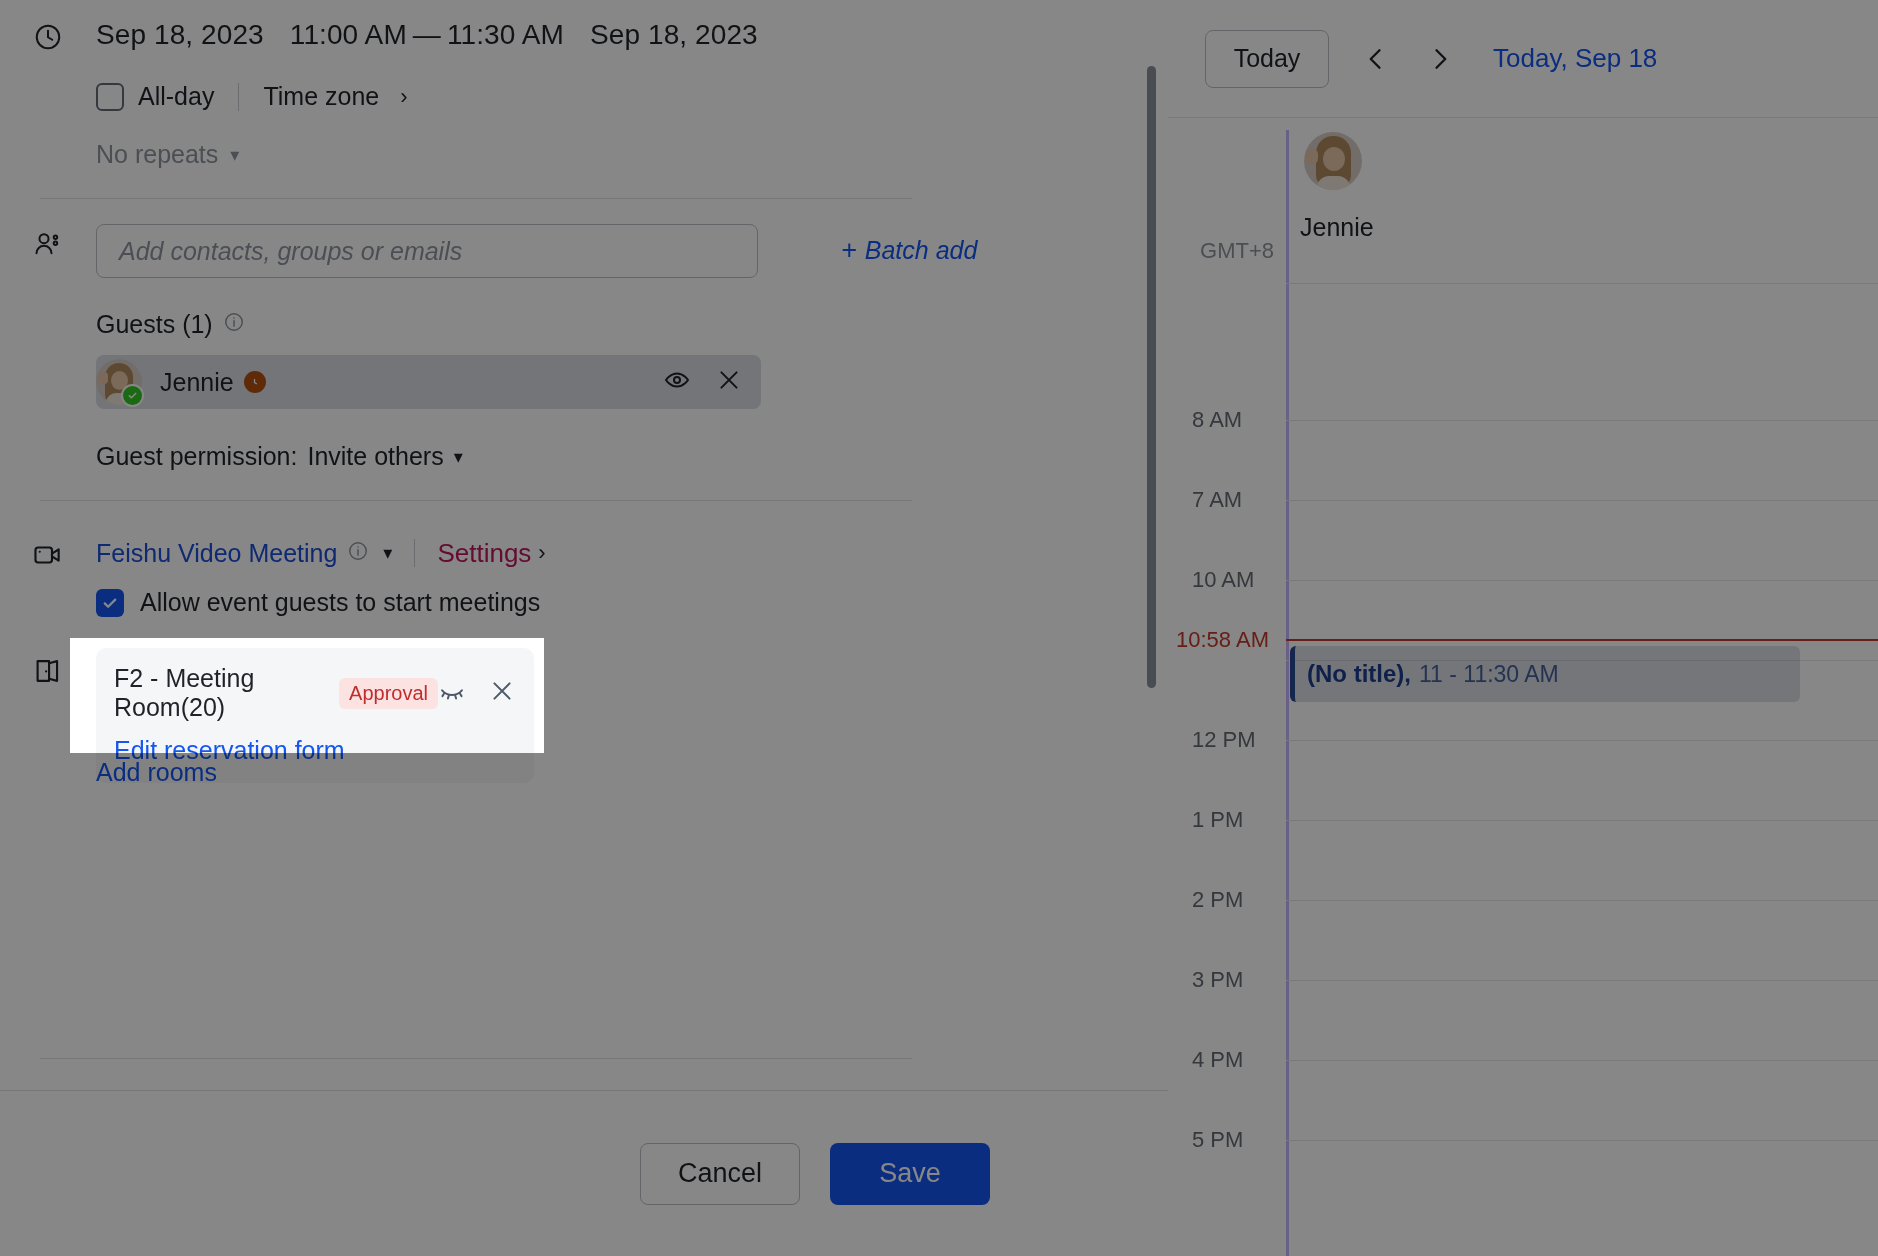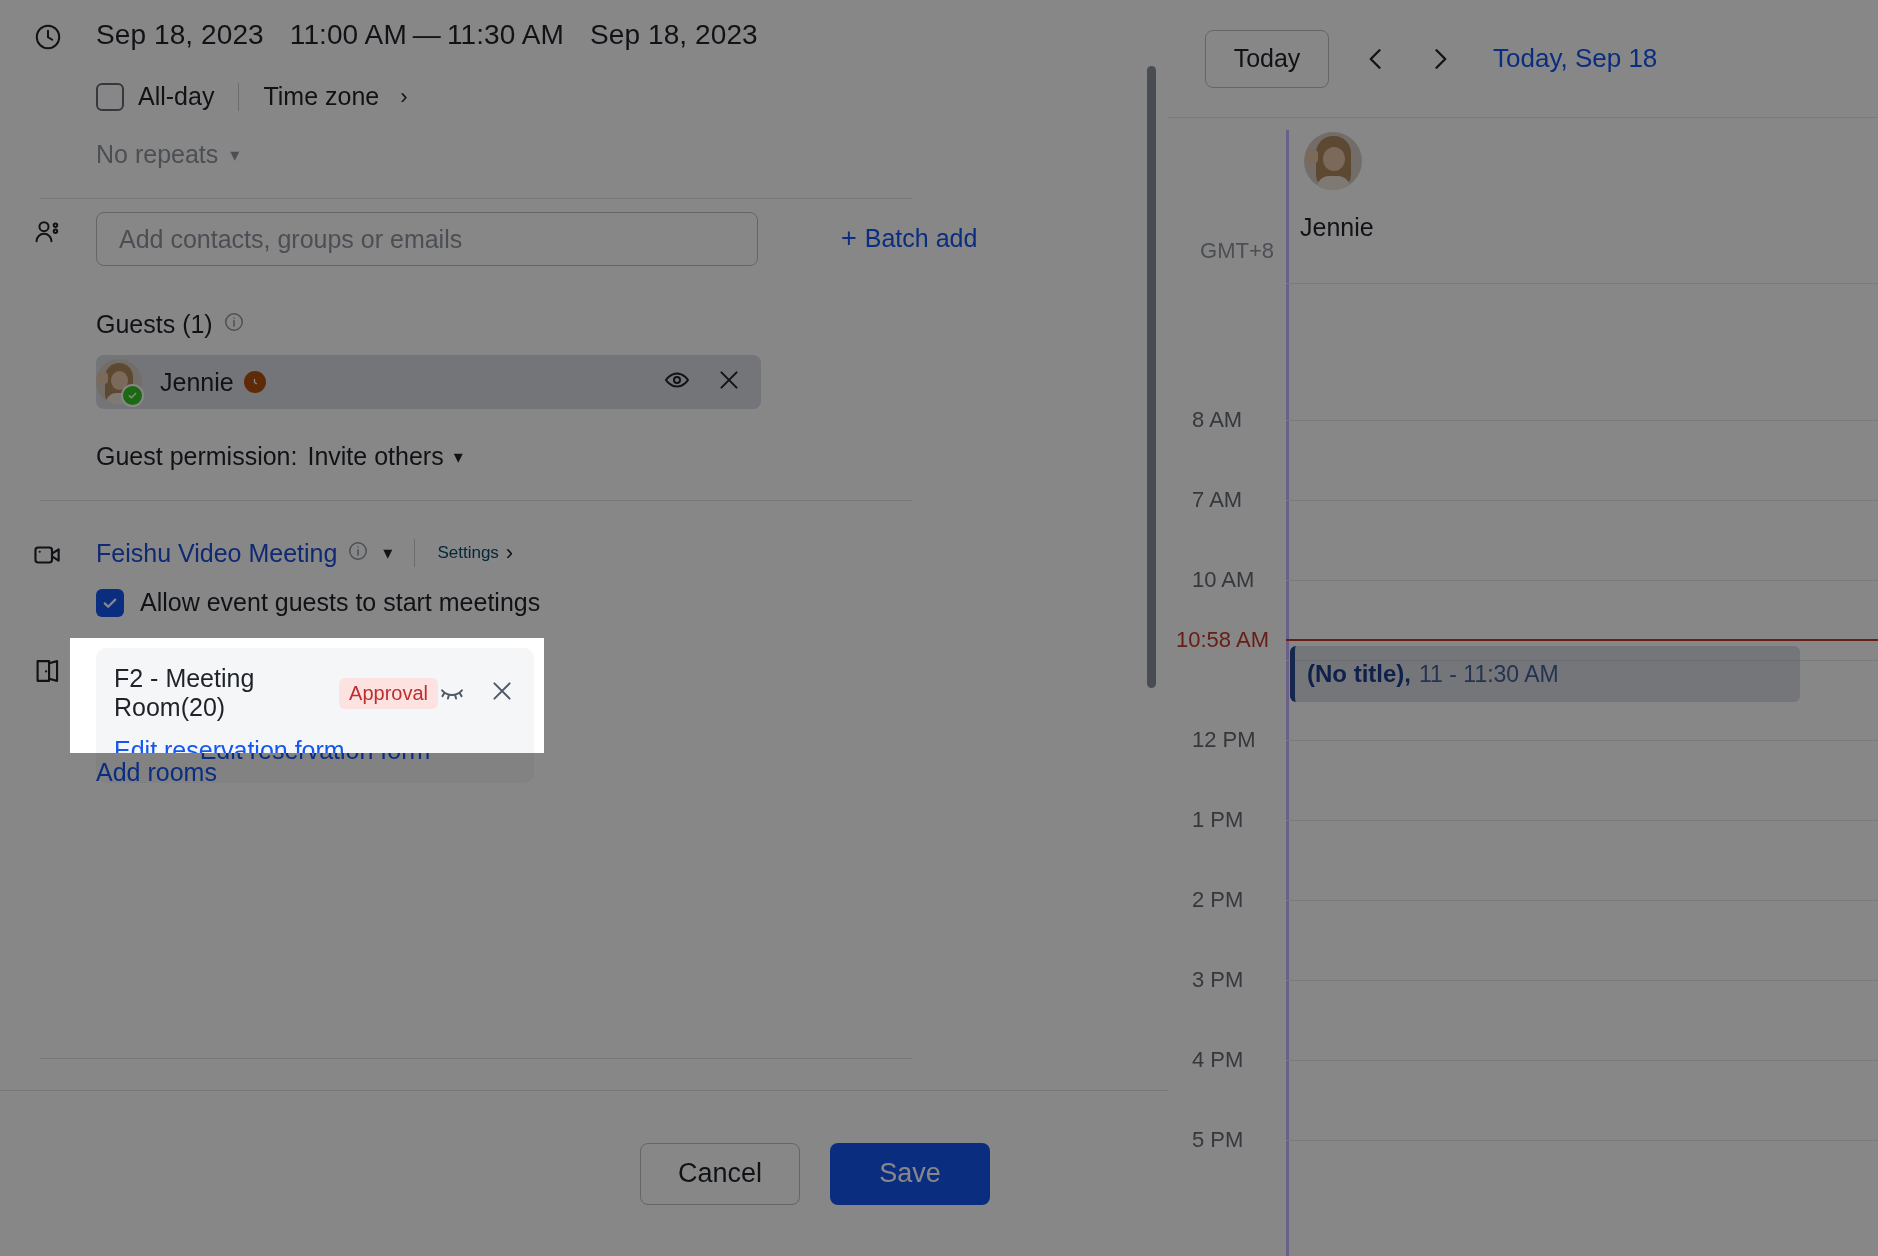--- a/index.html
+++ b/index.html
@@ -36,21 +36,20 @@
     height: 1256px;
     background: #ffffff;
     z-index: 5;
   }
   .editor-scroll {
     position: absolute;
     left: 0; top: 0;
     width: 1168px;
     height: 1090px;
     overflow: hidden;
-    text-align: center;
   }
   .lead-icon {
     width: 96px;
     min-width: 96px;
     display: flex;
     justify-content: center;
     padding-top: 4px;
   }
   .lead-icon svg { display: block; }
 
@@ -123,24 +122,25 @@
     position: absolute;
     left: 40px;
     width: 872px;
     height: 1px;
     background: #dee0e3;
   }
 
   
   .guest-input-row {
     position: absolute;
-    left: 0; top: 212px;
+    left: 0; top: 224px;
     width: 1100px;
     display: flex;
     align-items: flex-start;
+    font-style: italic;
   }
   .contacts-field {
     width: 662px;
     height: 54px;
     border: 1px solid #bbbfc4;
     border-radius: 8px;
     background: #fff;
     display: flex;
     align-items: center;
     padding: 0 22px;
@@ -274,22 +274,22 @@
     left: 0; top: 535px;
     width: 1100px;
     display: flex;
     align-items: center;
   }
   .vm-title {
     font-size: 25px;
     color: #1d4ed8;
   }
   .vm-settings {
-    font-size: 17px;
-    color: #0c4a6e;
+    font-size: 26px;
+    color: #be185d;
   }
   .vm-check-row {
     position: absolute;
     left: 96px; top: 588px;
     display: flex;
     align-items: center;
     gap: 16px;
   }
   .chk-on {
     width: 28px; height: 28px;

